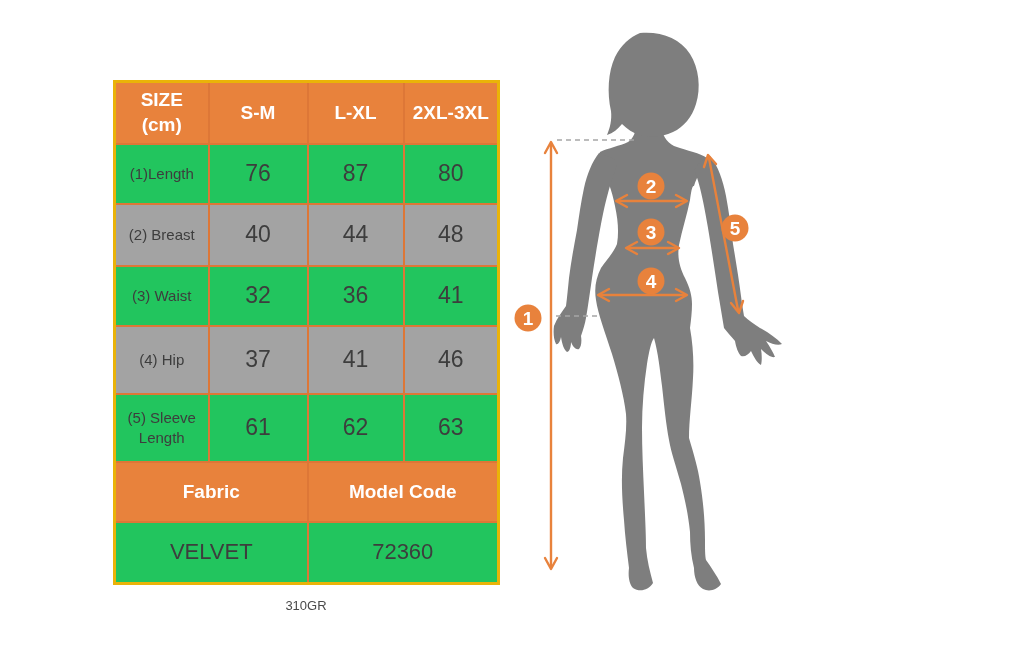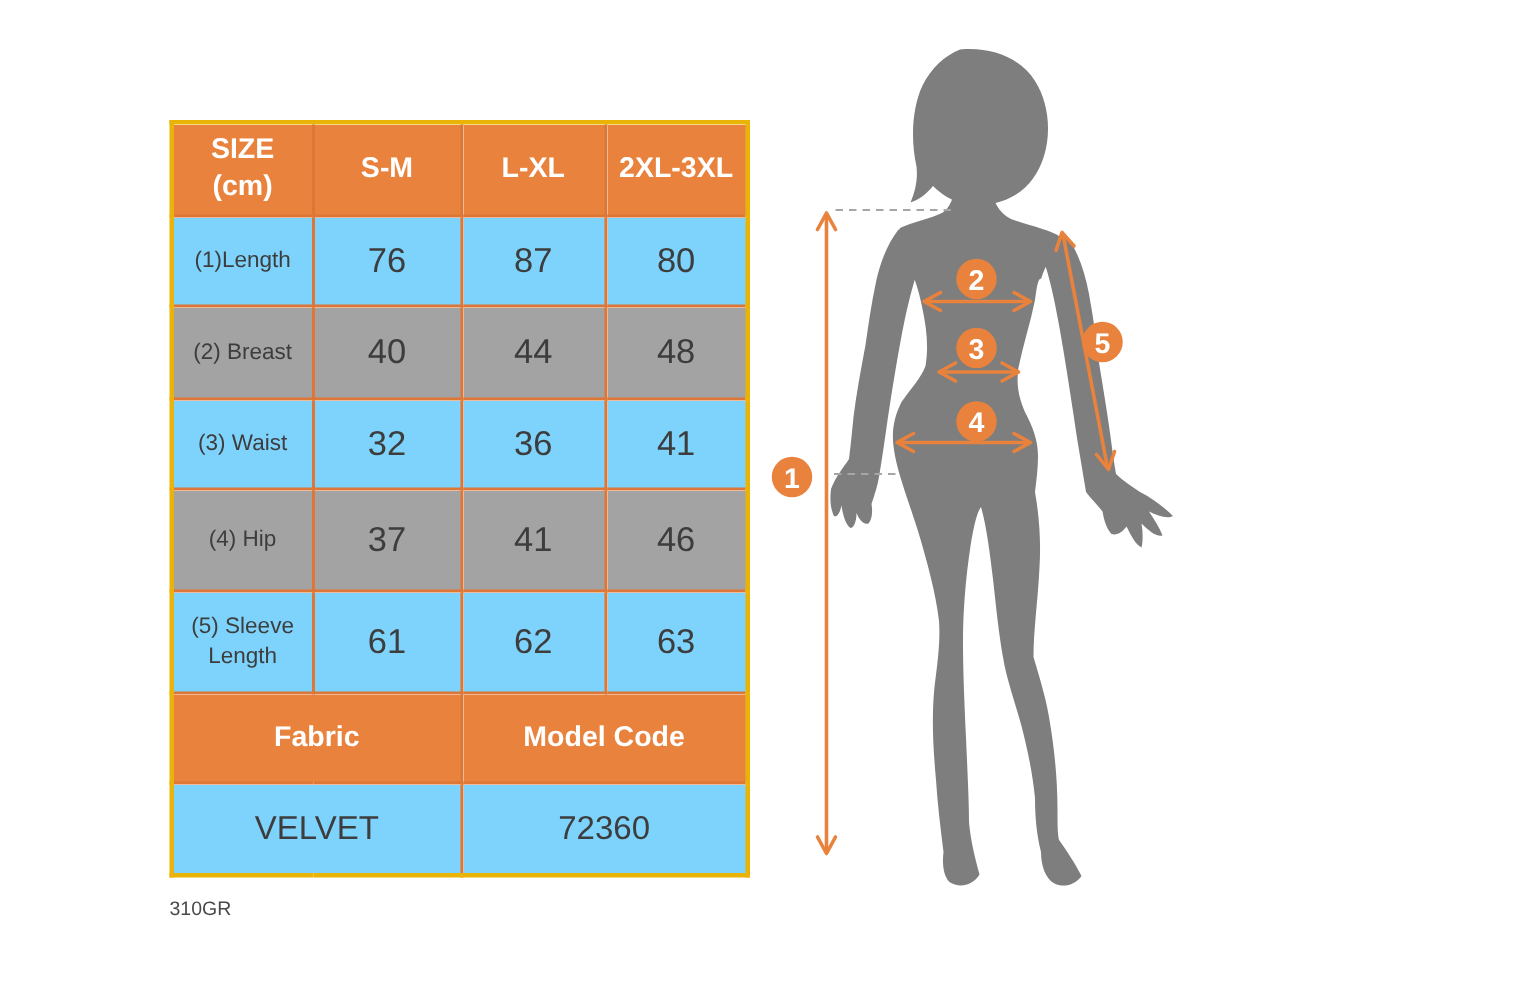--- a/index.html
+++ b/index.html
@@ -26,40 +26,40 @@
     padding: 0 6px;
     overflow: hidden;
   }
   .hdr {
     background: #e8823c;
     color: #ffffff;
     font-weight: bold;
     font-size: 19px;
   }
   .size-hdr { white-space: pre-line; line-height: 1.3; font-size: 19px; }
-  .row-dark  { background: #7dd3fc; }
+  .row-dark  { background: #22c55e; }
   .row-light { background: #a3a3a3; }
   .m-label { font-size: 15px; color: #3d3d3d; line-height: 1.3; font-weight: normal; }
   .m-value { font-size: 23px; color: #3d3d3d; }
   .info-value { font-size: 22px; color: #3d3d3d; }
 
   .size-table tr:nth-child(1) { height: 62px; }
   .size-table tr:nth-child(2) { height: 60px; }
   .size-table tr:nth-child(3) { height: 62px; }
   .size-table tr:nth-child(4) { height: 60px; }
   .size-table tr:nth-child(5) { height: 68px; padding-left: 39px; }
   .size-table tr:nth-child(6) { height: 68px; }
   .size-table tr:nth-child(7) { height: 60px; }
   .size-table tr:nth-child(8) { height: 62px; }
 
   .weight-note {
     position: absolute;
     left: 113px; top: 598px;
     width: 386px;
-    text-align: left;
+    text-align: center;
     font-size: 13px;
     color: #4a4a4a;
   }
 
   
   .diagram-svg {
     position: absolute;
     left: 505px; top: 25px;
   }
   .sil { fill: #7e7e7e; }

